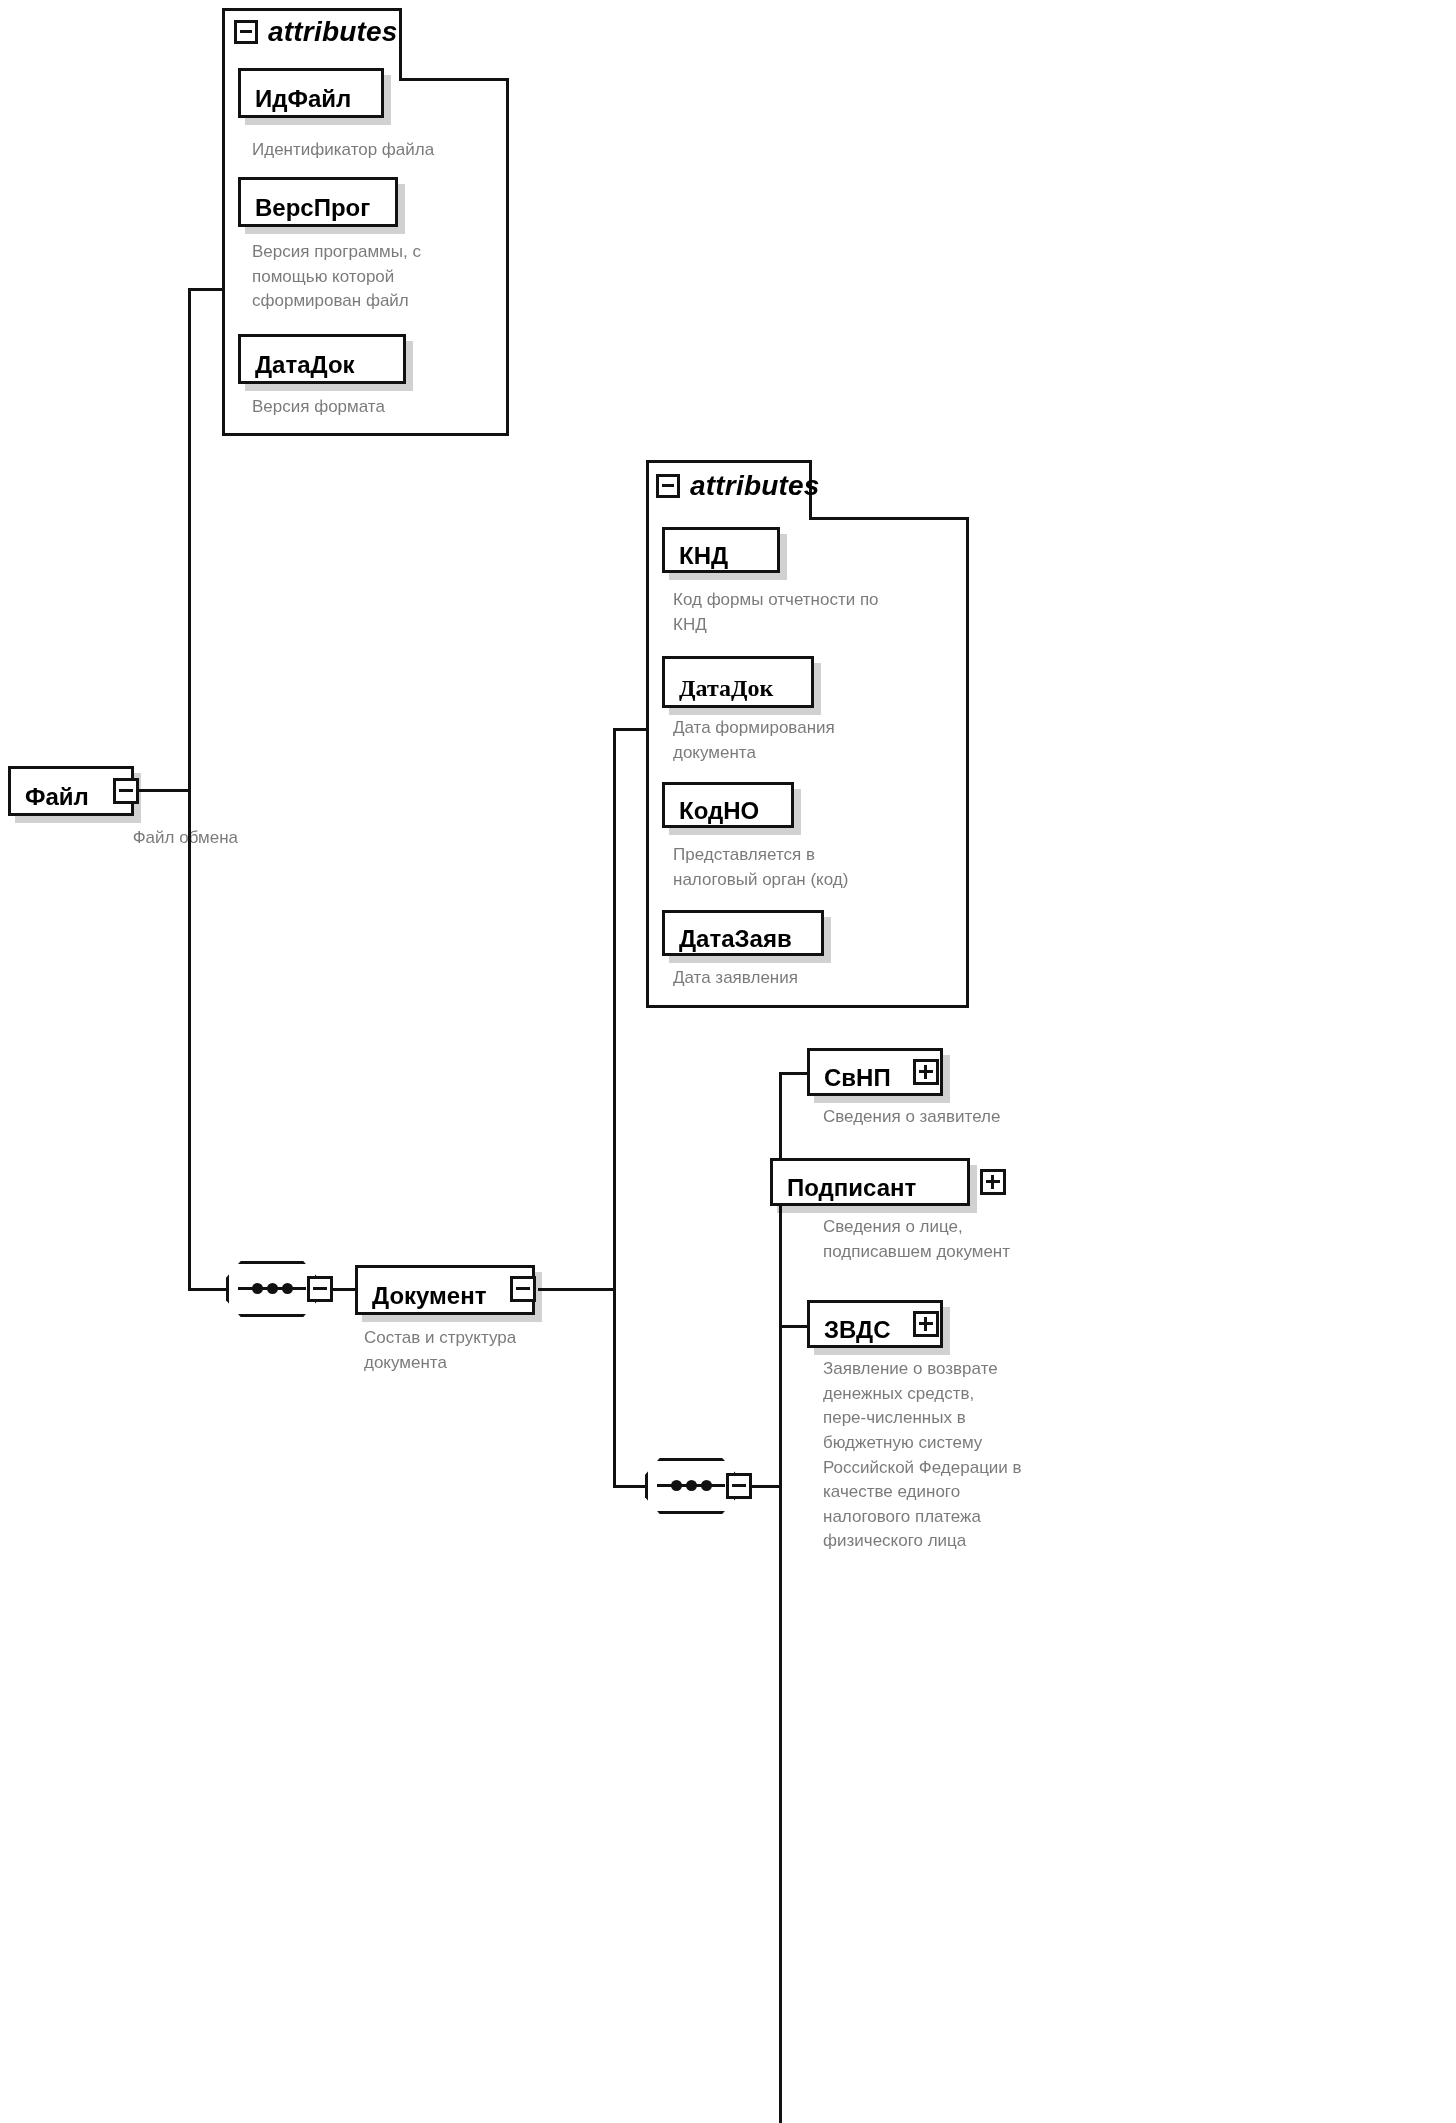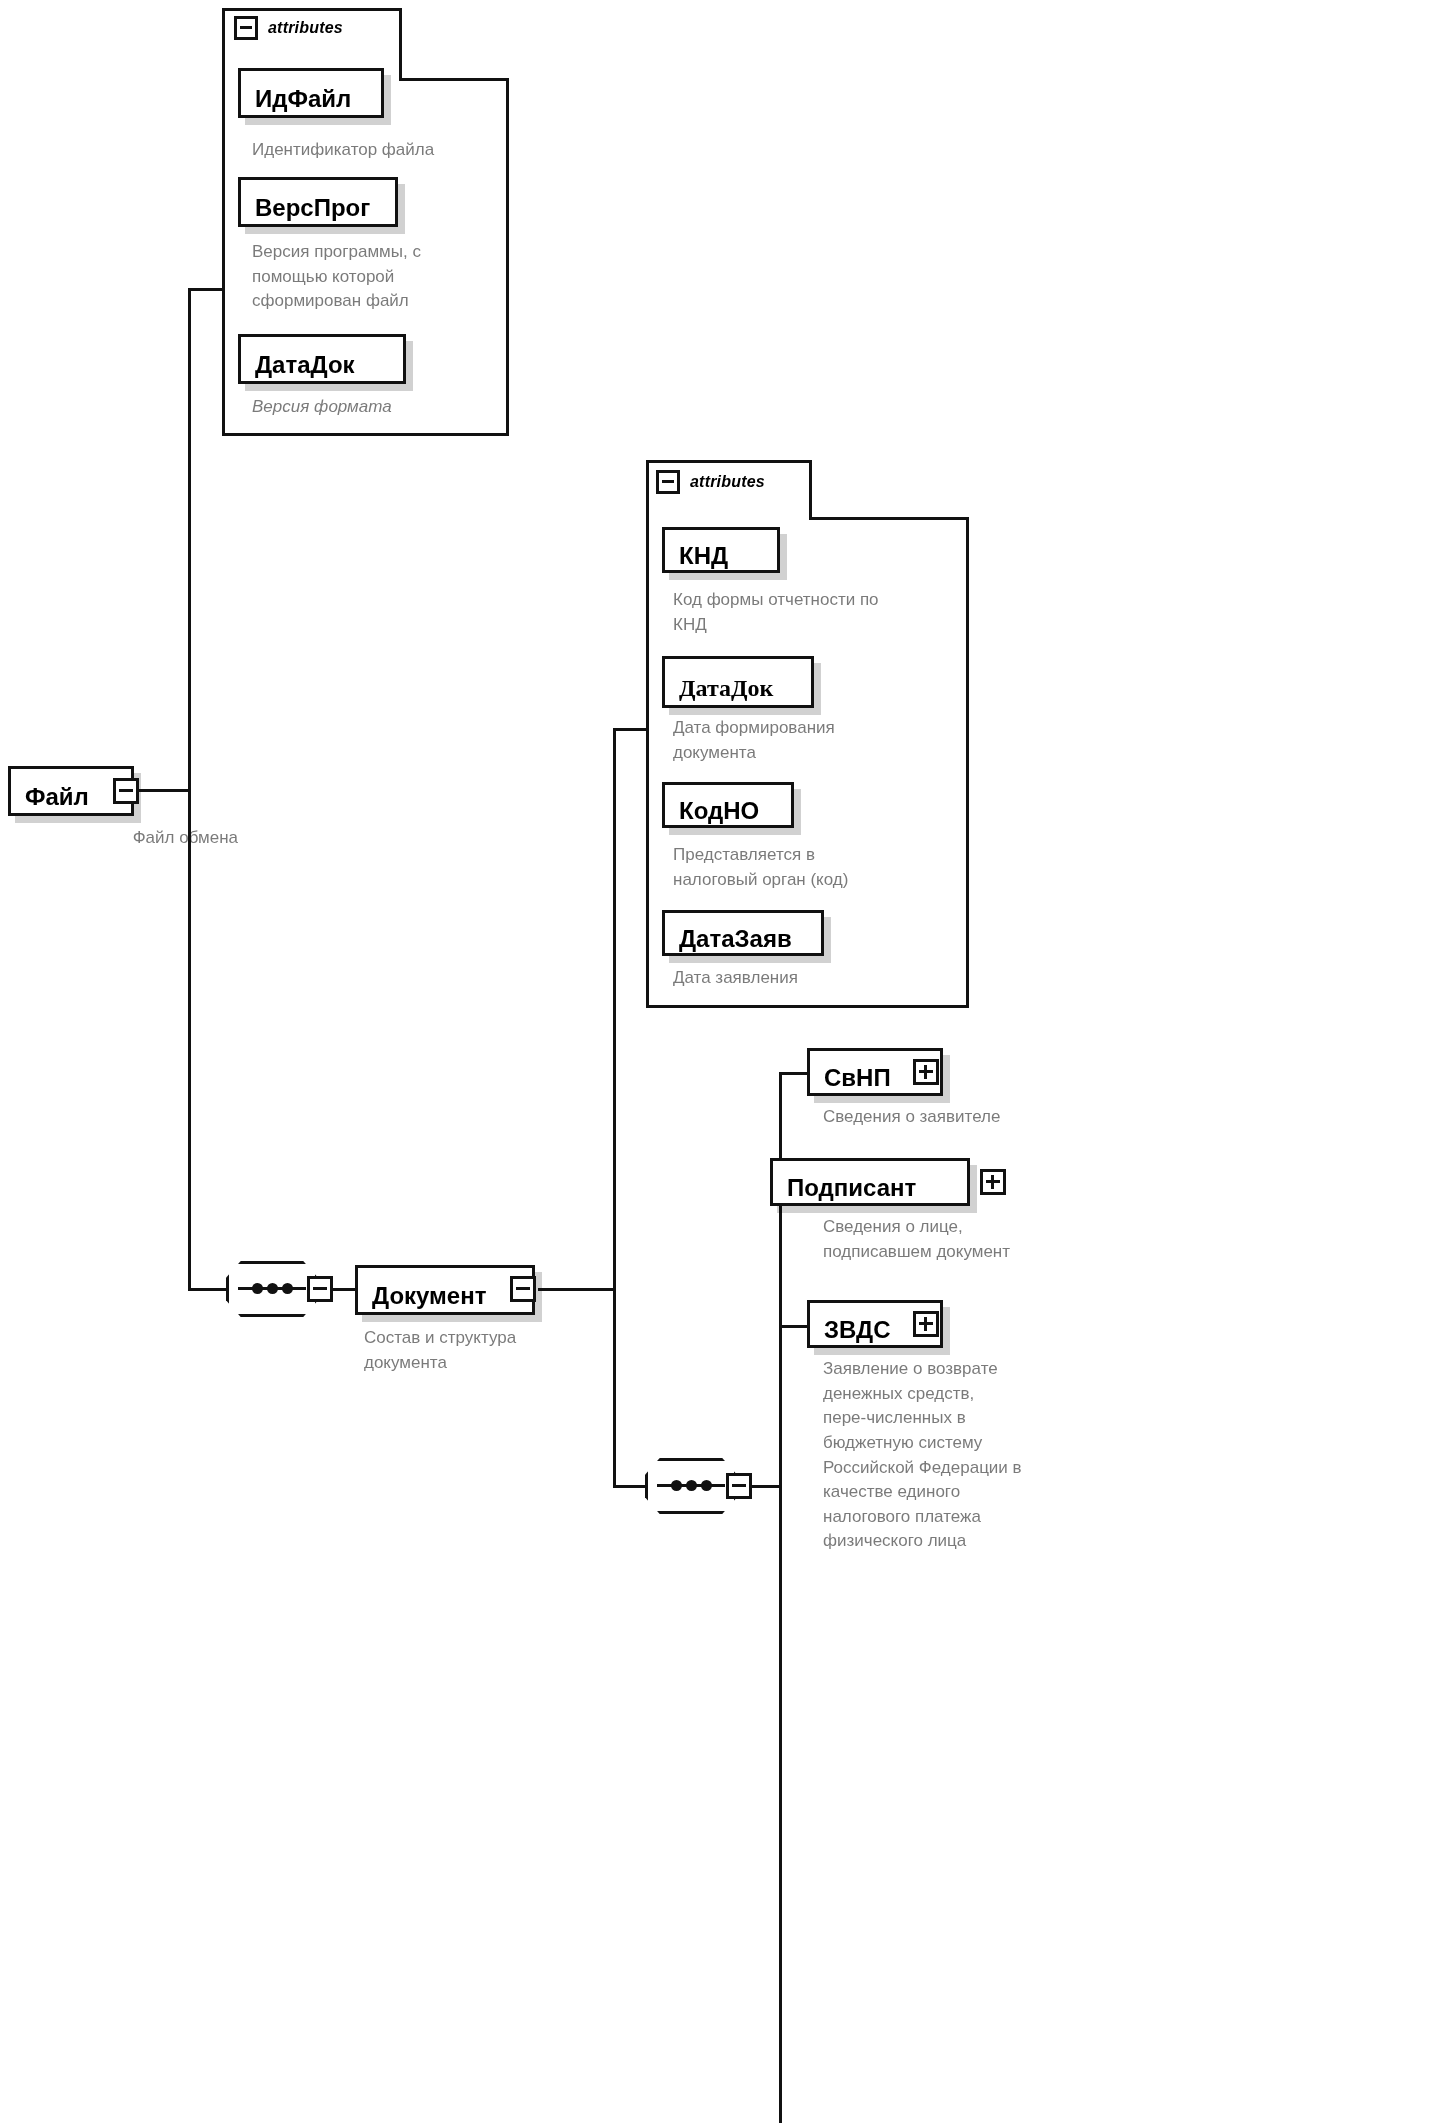--- a/index.html
+++ b/index.html
@@ -48,21 +48,21 @@
     left: 3px;
     right: 3px;
     top: 50%;
     height: 3px;
     margin-top: -2px;
     background: #111111;
   }
   .attr-label {
     font-style: italic;
     font-weight: bold;
-    font-size: 16px;
+    font-size: 28px;
     letter-spacing: 0.2px;
     white-space: nowrap;
   }
 
   
   .node {
     position: absolute;
     border: 3px solid #111111;
     background: #ffffff;
     box-sizing: border-box;
@@ -185,21 +185,21 @@
   <div class="node attr-node" style="left:238px; top:177px; width:160px; height:50px;">
     <span class="node-label">ВерсПрог</span>
   </div>
   <div class="doc" style="left:252px; top:240px; width:250px;">Версия программы, с
 помощью которой
 сформирован файл</div>
 
   <div class="node attr-node" style="left:238px; top:334px; width:168px; height:50px;">
     <span class="node-label">ДатаДок</span>
   </div>
-  <div class="doc" style="left:252px; top:395px; width:250px;font-style:italic;">Версия формата</div>
+  <div class="doc" style="left:252px; top:395px; width:250px;">Версия формата</div>
 
   <div class="node" style="left:8px; top:766px; width:126px; height:50px;">
     <span class="node-label">Файл</span>
   </div>
   <div class="expander" style="left:113px; top:778px;"></div>
   <div class="doc" style="left:18px; top:826px; width:220px;text-align:right;">Файл обмена</div>
 
   <div class="line hline" style="left:139px; top:789px; width:52px;"></div>
   <div class="line vline" style="left:188px; top:288px; height:1002px;"></div>
 

